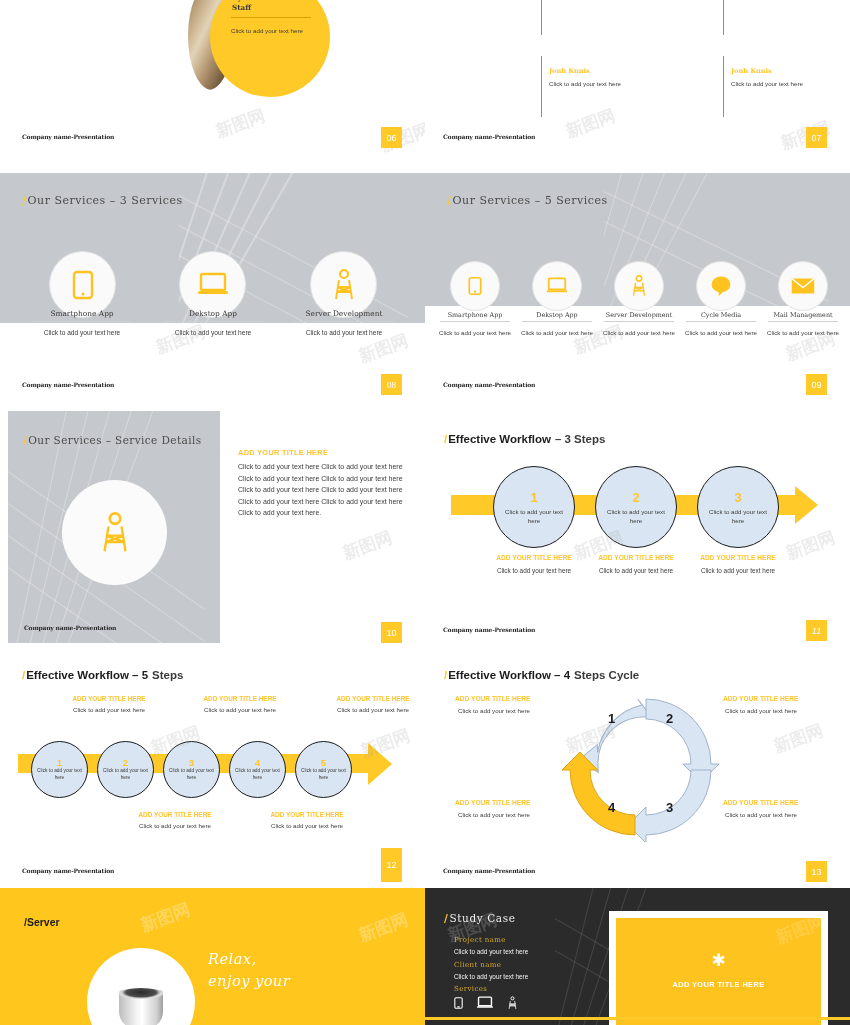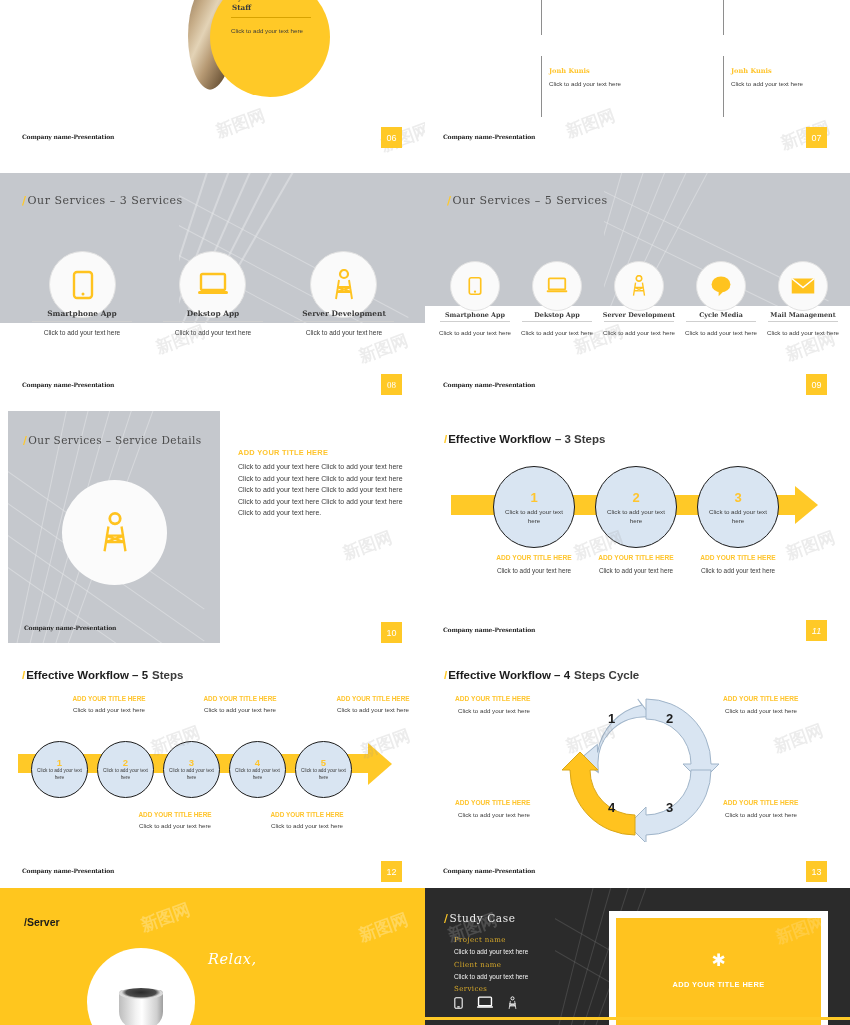--- a/index.html
+++ b/index.html
@@ -90,21 +90,21 @@
     position: absolute; background: rgba(255,255,255,.55);
     transform-origin: top left;
   }
   .svc-circle {
     position: absolute; border-radius: 50%;
     background: #fafafa; border: 1px solid #e2e2e2;
     display: flex; align-items: center; justify-content: center;
   }
   .svc-name {
     position: absolute; text-align: center;
-    font-family: "DejaVu Serif", serif; font-weight: bold;
+    font-family: "DejaVu Serif", serif; font-weight: normal;
     color: #3a3a3a; white-space: nowrap;
   }
   .svc-rule { position: absolute; height: 1px; background: #cfcfcf; }
   .svc-body { position: absolute; text-align: center; color: #3b3b3b; }
 
   #s08 { left: 0; top: 173px; width: 425px; height: 225px; }
   #s08 .graybar { height: 150px; }
   #s08 .title { position: absolute; left: 22px; top: 21px; font-family: "DejaVu Serif", serif; font-size: 11px; color: #4a4a4a; letter-spacing: .5px; }
   #s09 { left: 425px; top: 173px; width: 425px; height: 225px; }
   #s09 .graybar { height: 133px; }
@@ -490,21 +490,21 @@
     <div class="cap-body" style="left:319px; top:59px; width:108px; font-size:6.2px;">Click to add your text here</div>
 
     <div class="cap-title" style="left:125px; top:164px; width:100px; font-size:6.4px;">ADD YOUR TITLE HERE</div>
     <div class="cap-body" style="left:121px; top:175px; width:108px; font-size:6.2px;">Click to add your text here</div>
     <div class="cap-title" style="left:257px; top:164px; width:100px; font-size:6.4px;">ADD YOUR TITLE HERE</div>
     <div class="cap-body" style="left:253px; top:175px; width:108px; font-size:6.2px;">Click to add your text here</div>
 
     <div class="wm" style="left:150px; top:82px; font-size:17px;">新图网</div>
     <div class="wm" style="left:360px; top:85px; font-size:17px;">新图网</div>
     <div class="footer" style="left:22px; bottom:13px; font-size:6px;">Company name-Presentation</div>
-    <div class="pagebadge" style="left:381px; bottom:5px; width:21px; height:21px; font-size:9px;">12</div>
+    <div class="pagebadge" style="left:381px; bottom:5px; width:21px; height:34px; font-size:9px;">12</div>
   </div>
 
   <div class="slide" id="s13">
     <div class="slashtitle wf-title" style="left:19px; top:22px;">
       <span class="slash">/</span>
       <b>Effective Workflow – 4</b>
       <span class="lite" style="margin-left:4px;">Steps Cycle</span>
     </div>
 
     <svg style="position:absolute; left:133px; top:40px;" width="165" height="155" viewBox="0 0 165 155">
@@ -549,20 +549,21 @@
       <div class="bubble-tail"></div>
       <div class="cup">
         <div class="steam"></div>
 
         <div class="cup-body"></div>
         <div class="cup-rim"></div>
       </div>
     </div>
     <div class="quote">
       <div>Relax,</div>
+      <div>enjoy your</div>
     </div>
   </div>
 
   <div class="slide" id="s15">
     <div class="stripes">
       <i style="left:40px;  top:-10px; width:1.2px; height:200px; transform:rotate(14deg);"></i>
       <i style="left:58px;  top:-10px; width:1.2px; height:200px; transform:rotate(16deg);"></i>
       <i style="left:76px;  top:-10px; width:1.2px; height:200px; transform:rotate(18deg);"></i>
       <i style="left:94px;  top:-10px; width:1.2px; height:200px; transform:rotate(20deg);"></i>
       <i style="left:0px;   top:30px;  width:200px; height:1px; transform:rotate(30deg);"></i>

